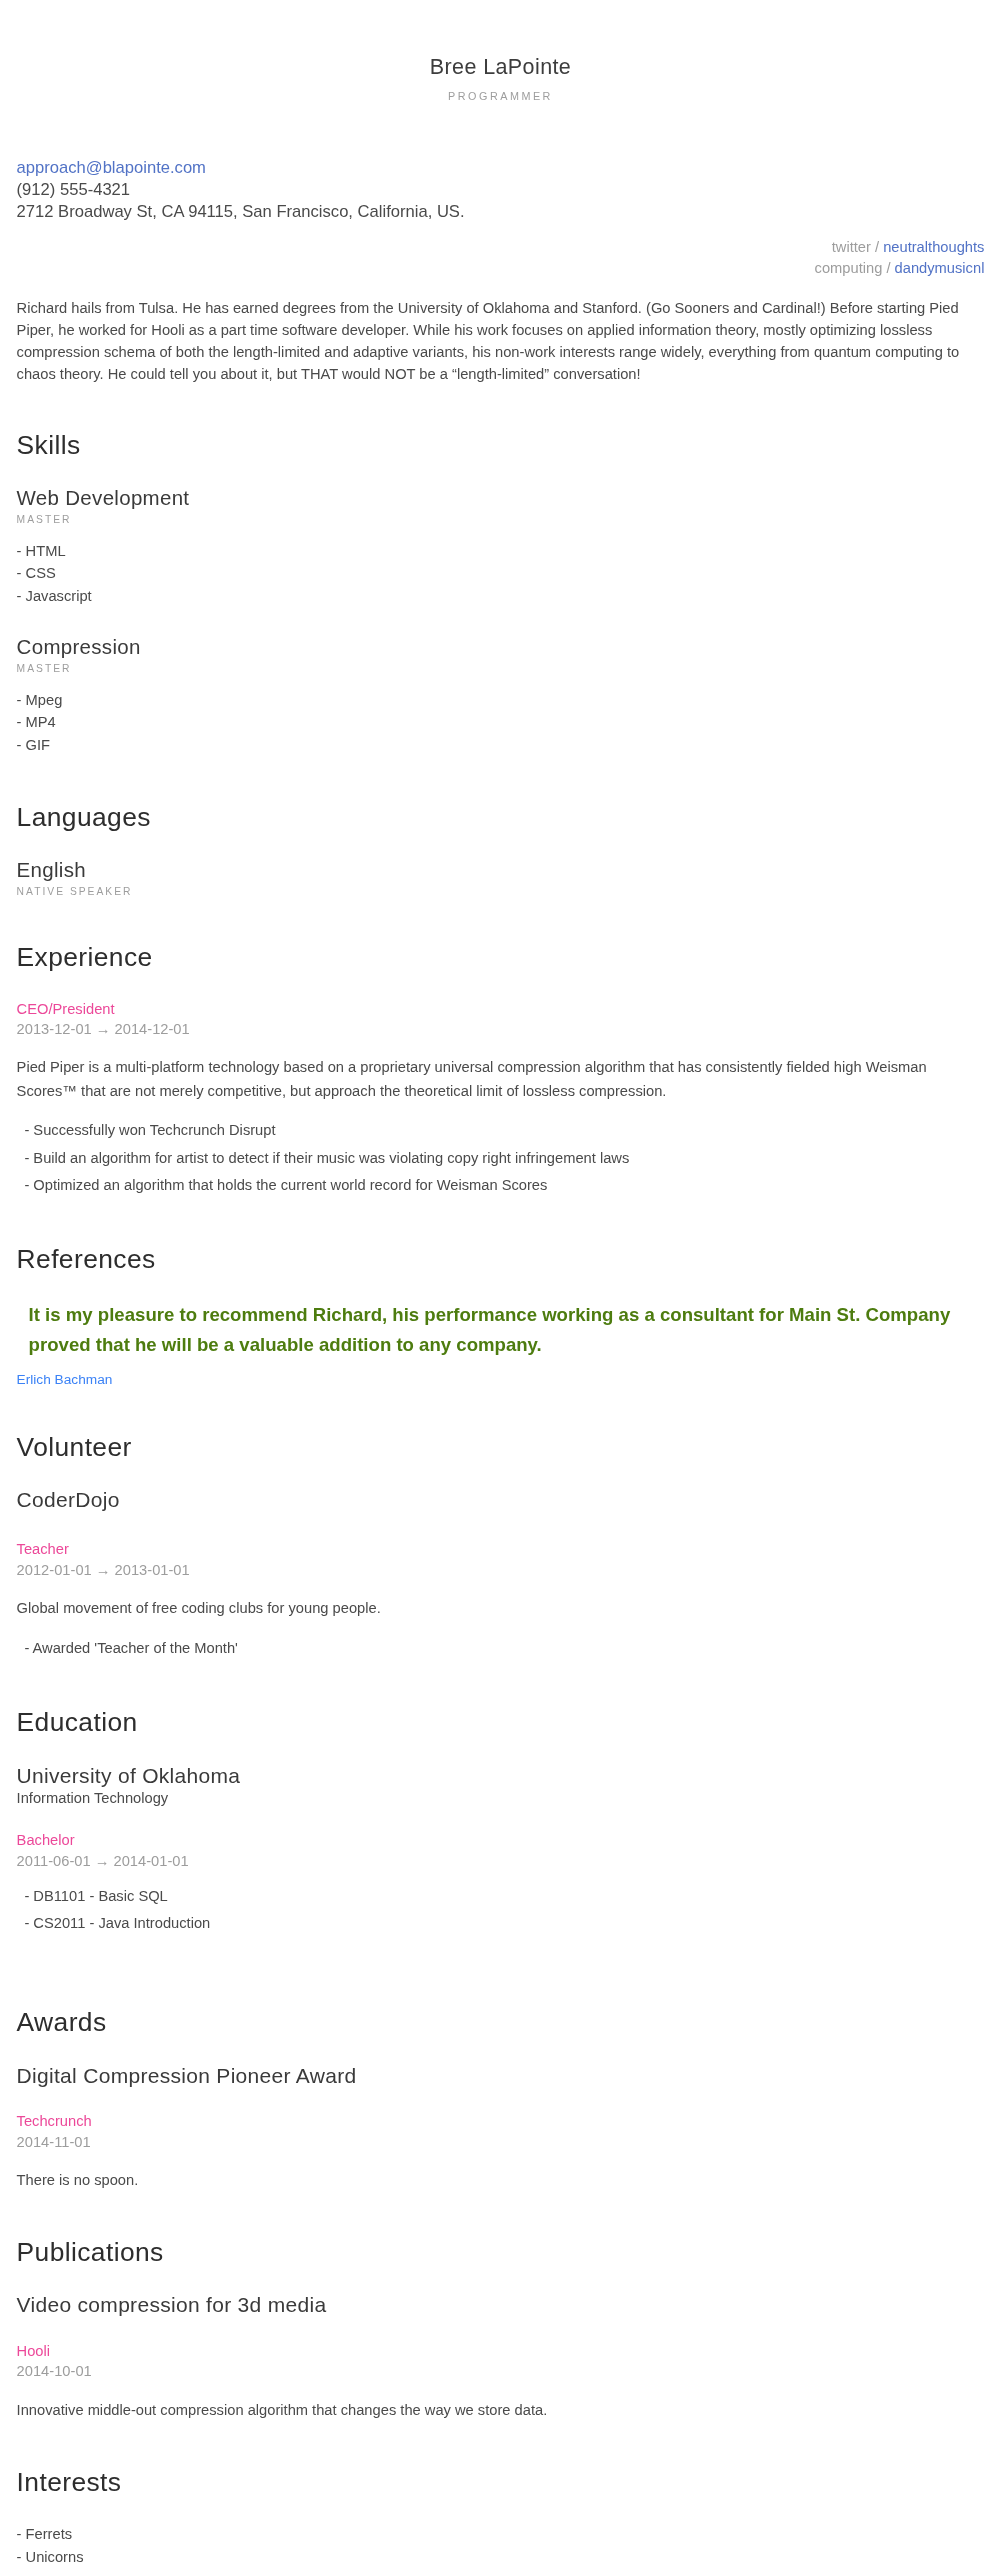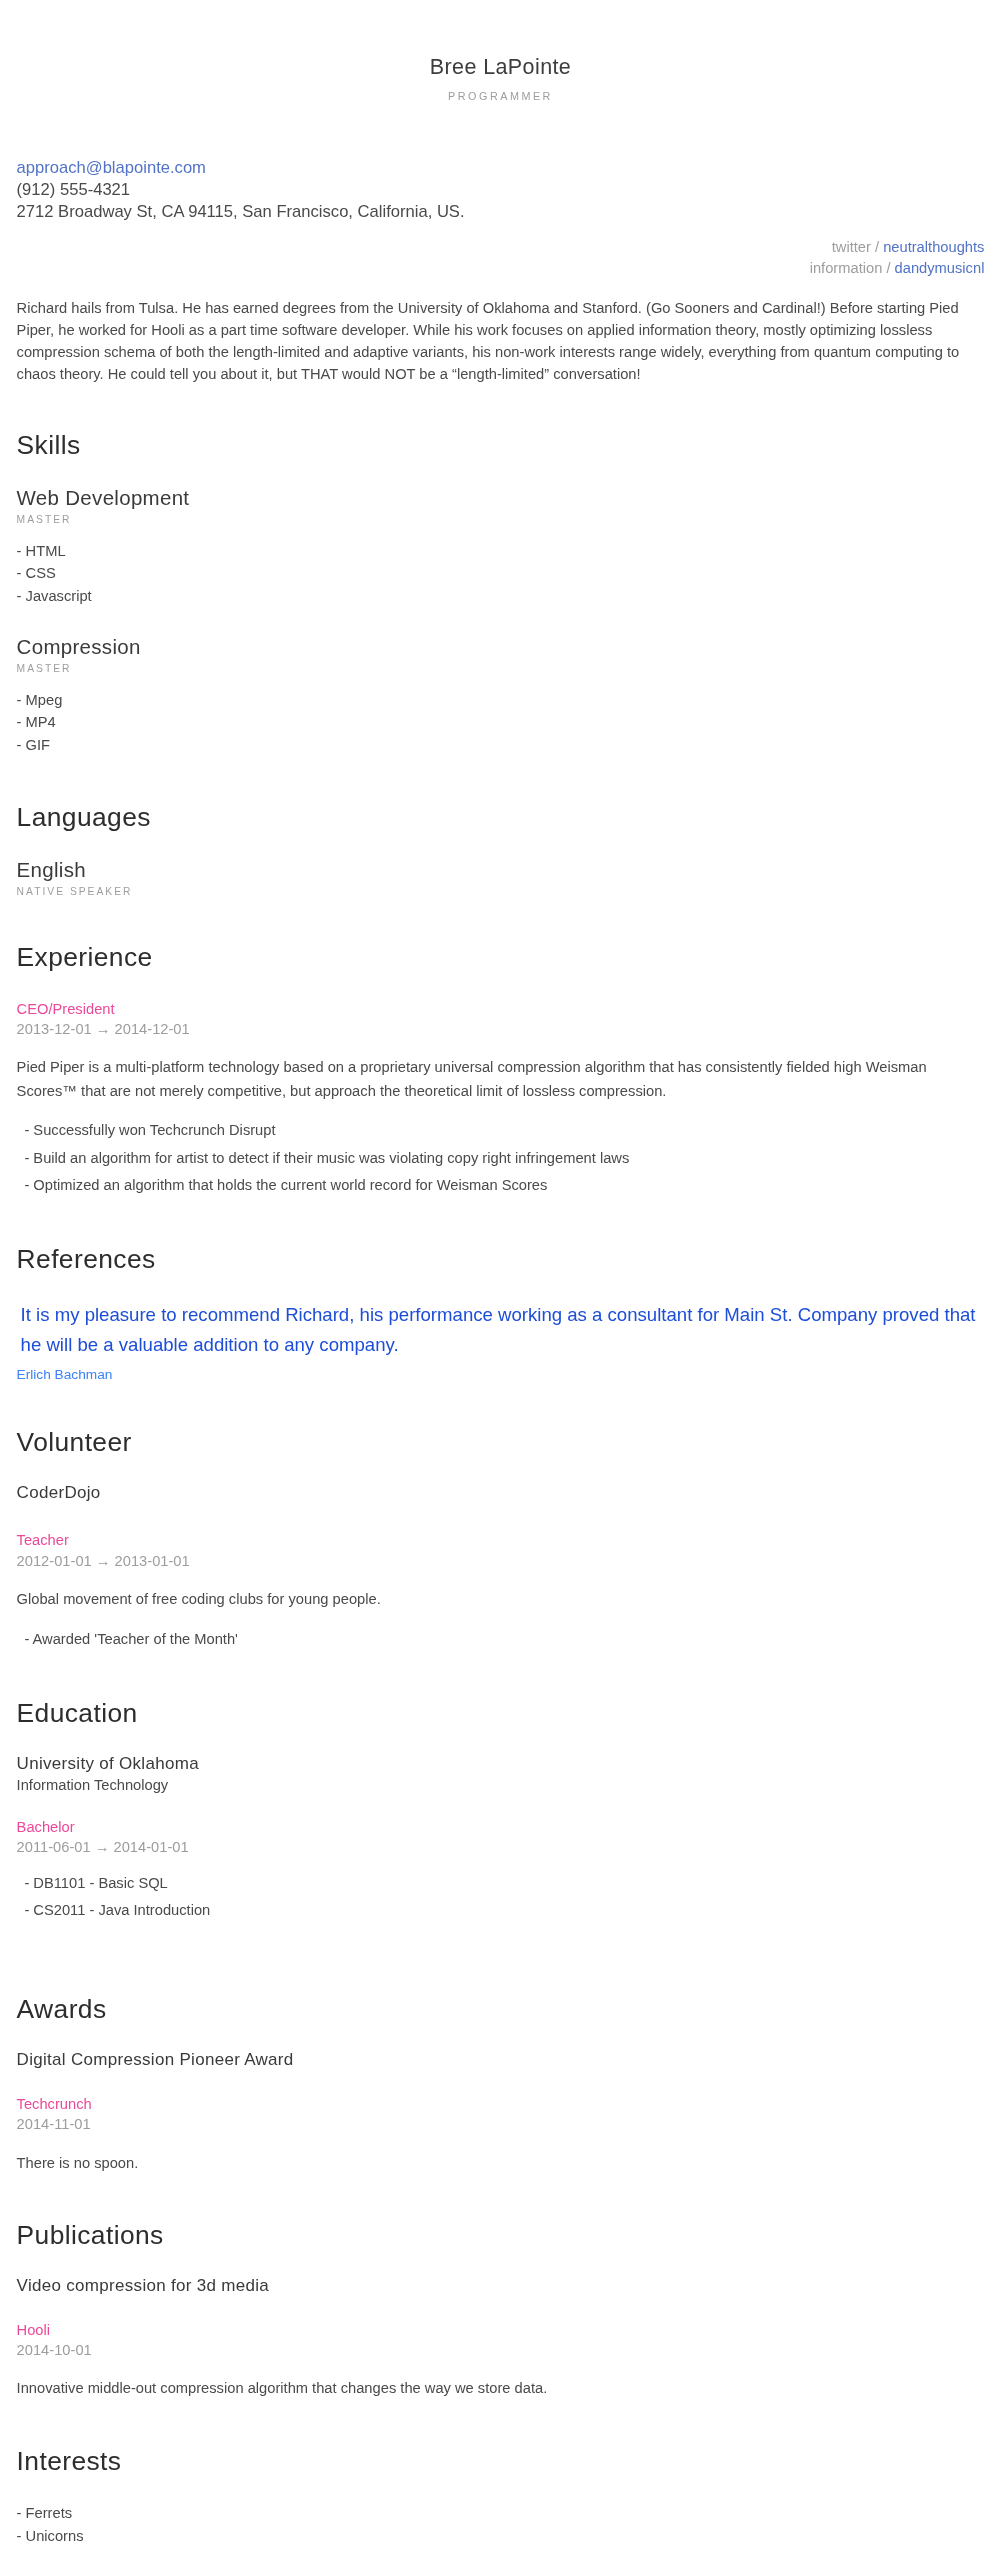--- a/index.html
+++ b/index.html
@@ -76,21 +76,21 @@
   }
 
   
   .item-name {
     font-size: 20.5px;
     font-weight: 400;
     color: #3a3a3a;
     letter-spacing: 0.3px;
     margin: 0;
   }
-  .item-name.md { font-size: 17px; }
+  .item-name.md { font-size: 21px; }
   .tier {
     margin-top: 3.9px;
     font-size: 10.3px;
     letter-spacing: 2px;
     color: #9d9d9d;
   }
   .plain-list {
     list-style: none;
     margin: 14.7px 0 0 0;
     padding: 0;
@@ -120,23 +120,23 @@
     color: #4a4a4a;
     font-weight: 300;
   }
   .sub-block { margin-top: 23.5px; }
   .org-gap { margin-top: 27px; }
 
   
   .ref-quote {
     font-size: 18.6px;
     line-height: 1.6;
-    color: #1d4ed8;
-    font-weight: 400;
-    margin: 4px;
+    color: #4d7c0f;
+    font-weight: 700;
+    margin: 12px;
   }
   .ref-name { margin-top: 6.8px; font-size: 13.7px; color: #3b82f6; }
 
   
   .area { margin-top: 2.9px; font-size: 14.7px; color: #4a4a4a; font-weight: 300; }
 </style>
 </head>
 <body>
 
 <div class="page">
@@ -152,21 +152,21 @@
     </div>
     <div class="row">(912) 555-4321</div>
     <div class="row">2712 Broadway St, CA 94115, San Francisco, California, US.</div>
   </div>
 
   <div class="profiles">
     <div>
       <span>twitter</span><span> / </span><a class="link" href="#">neutralthoughts</a>
     </div>
     <div>
-      <span>information</span><span> / </span><a class="link" href="#">dandymusicnl</a>
+      <span>computing</span><span> / </span><a class="link" href="#">dandymusicnl</a>
     </div>
   </div>
 
   <p class="about">Richard hails from Tulsa. He has earned degrees from the University of Oklahoma and Stanford. (Go Sooners and Cardinal!) Before starting Pied Piper, he worked for Hooli as a part time software developer. While his work focuses on applied information theory, mostly optimizing lossless compression schema of both the length-limited and adaptive variants, his non-work interests range widely, everything from quantum computing to chaos theory. He could tell you about it, but THAT would NOT be a “length-limited” conversation!</p>
 
   <section>
     <h2 class="section-title">Skills</h2>
     <div class="stack">
       <div>
         <h3 class="item-name">Web Development</h3>

